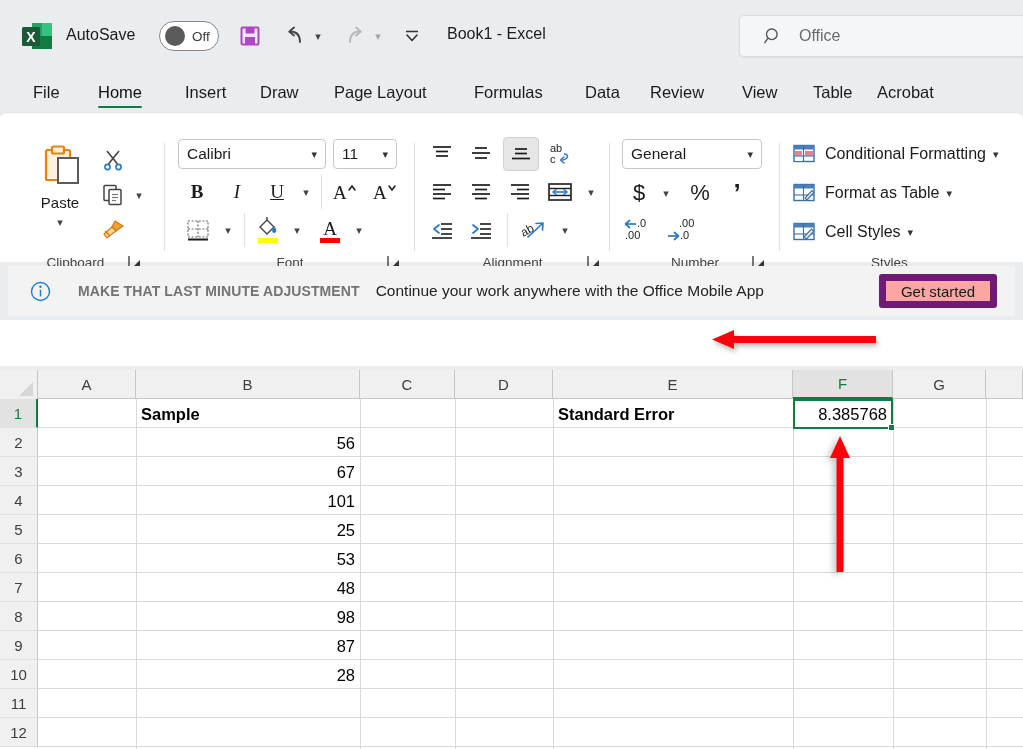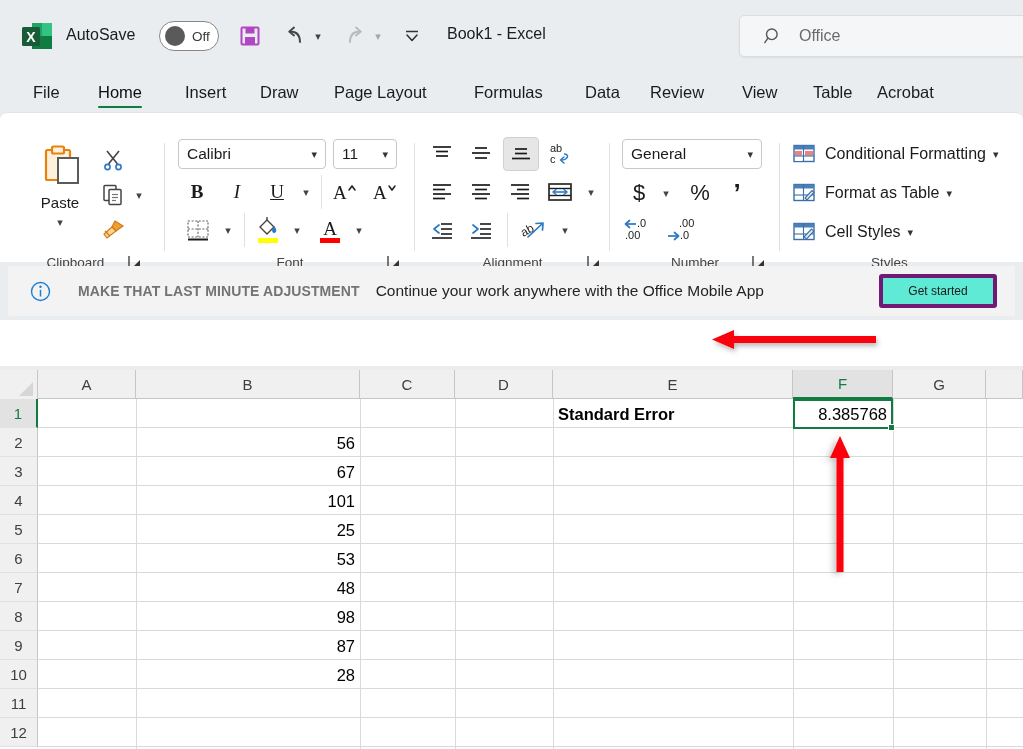--- a/index.html
+++ b/index.html
@@ -139,23 +139,23 @@
   .banner {
     position: absolute; left: 8px; top: 266px; width: 1007px; height: 50px;
     background: #f3f3f3; display: flex; align-items: center;
     border-radius: 2px;
   }
   .banner-info { margin-left: 22px; margin-right: 14px; display: flex; }
   .banner-bold { font-size: 14px; font-weight: bold; color: #737373; letter-spacing: .1px; margin-left: 13px; }
   .banner-text { font-size: 15.5px; color: #242424; margin-left: 16px; }
   .banner-btn {
     position: absolute; right: 18px; top: 8px; width: 118px; height: 34px;
-    background: #5eead4; border: 4px solid #701a75; border-radius: 3px;
+    background: #fca5a5; border: 7px solid #701a75; border-radius: 3px;
     display: flex; align-items: center; justify-content: center;
-    font-size: 12px; color: #1b1b1b;
+    font-size: 15px; color: #1b1b1b;
   }
 
   
   .fbar {
     position: absolute; left: 0; top: 320px; width: 1023px; height: 46px;
     background: #ffffff;
   }
   .namebox {
     position: absolute; left: 10px; top: 327px; width: 155px; height: 32px;
     background: #fff; border: 1px solid #d0d0d0; border-radius: 4px;
@@ -719,20 +719,21 @@
     <div class="gline-h" style="left:38px;right:0;top:376px;"></div>
 
     <div class="gline-v" style="top:29px;bottom:0;left:136px;"></div>
     <div class="gline-v" style="top:29px;bottom:0;left:360px;"></div>
     <div class="gline-v" style="top:29px;bottom:0;left:455px;"></div>
     <div class="gline-v" style="top:29px;bottom:0;left:553px;"></div>
     <div class="gline-v" style="top:29px;bottom:0;left:793px;"></div>
     <div class="gline-v" style="top:29px;bottom:0;left:893px;"></div>
     <div class="gline-v" style="top:29px;bottom:0;left:986px;"></div>
 
+    <div class="cell txt" style="left:137px;width:222px;top:30px;">Sample</div>
     <div class="cell txt" style="left:554px;width:238px;top:30px;">Standard Error</div>
     <div class="cell num" style="left:795px;width:96px;top:30px;">8.385768</div>
 
     <div class="cell num" style="left:137px;width:222px;top:59px;">56</div>
     <div class="cell num" style="left:137px;width:222px;top:88px;">67</div>
     <div class="cell num" style="left:137px;width:222px;top:117px;">101</div>
     <div class="cell num" style="left:137px;width:222px;top:146px;">25</div>
     <div class="cell num" style="left:137px;width:222px;top:175px;">53</div>
     <div class="cell num" style="left:137px;width:222px;top:204px;">48</div>
     <div class="cell num" style="left:137px;width:222px;top:233px;">98</div>

